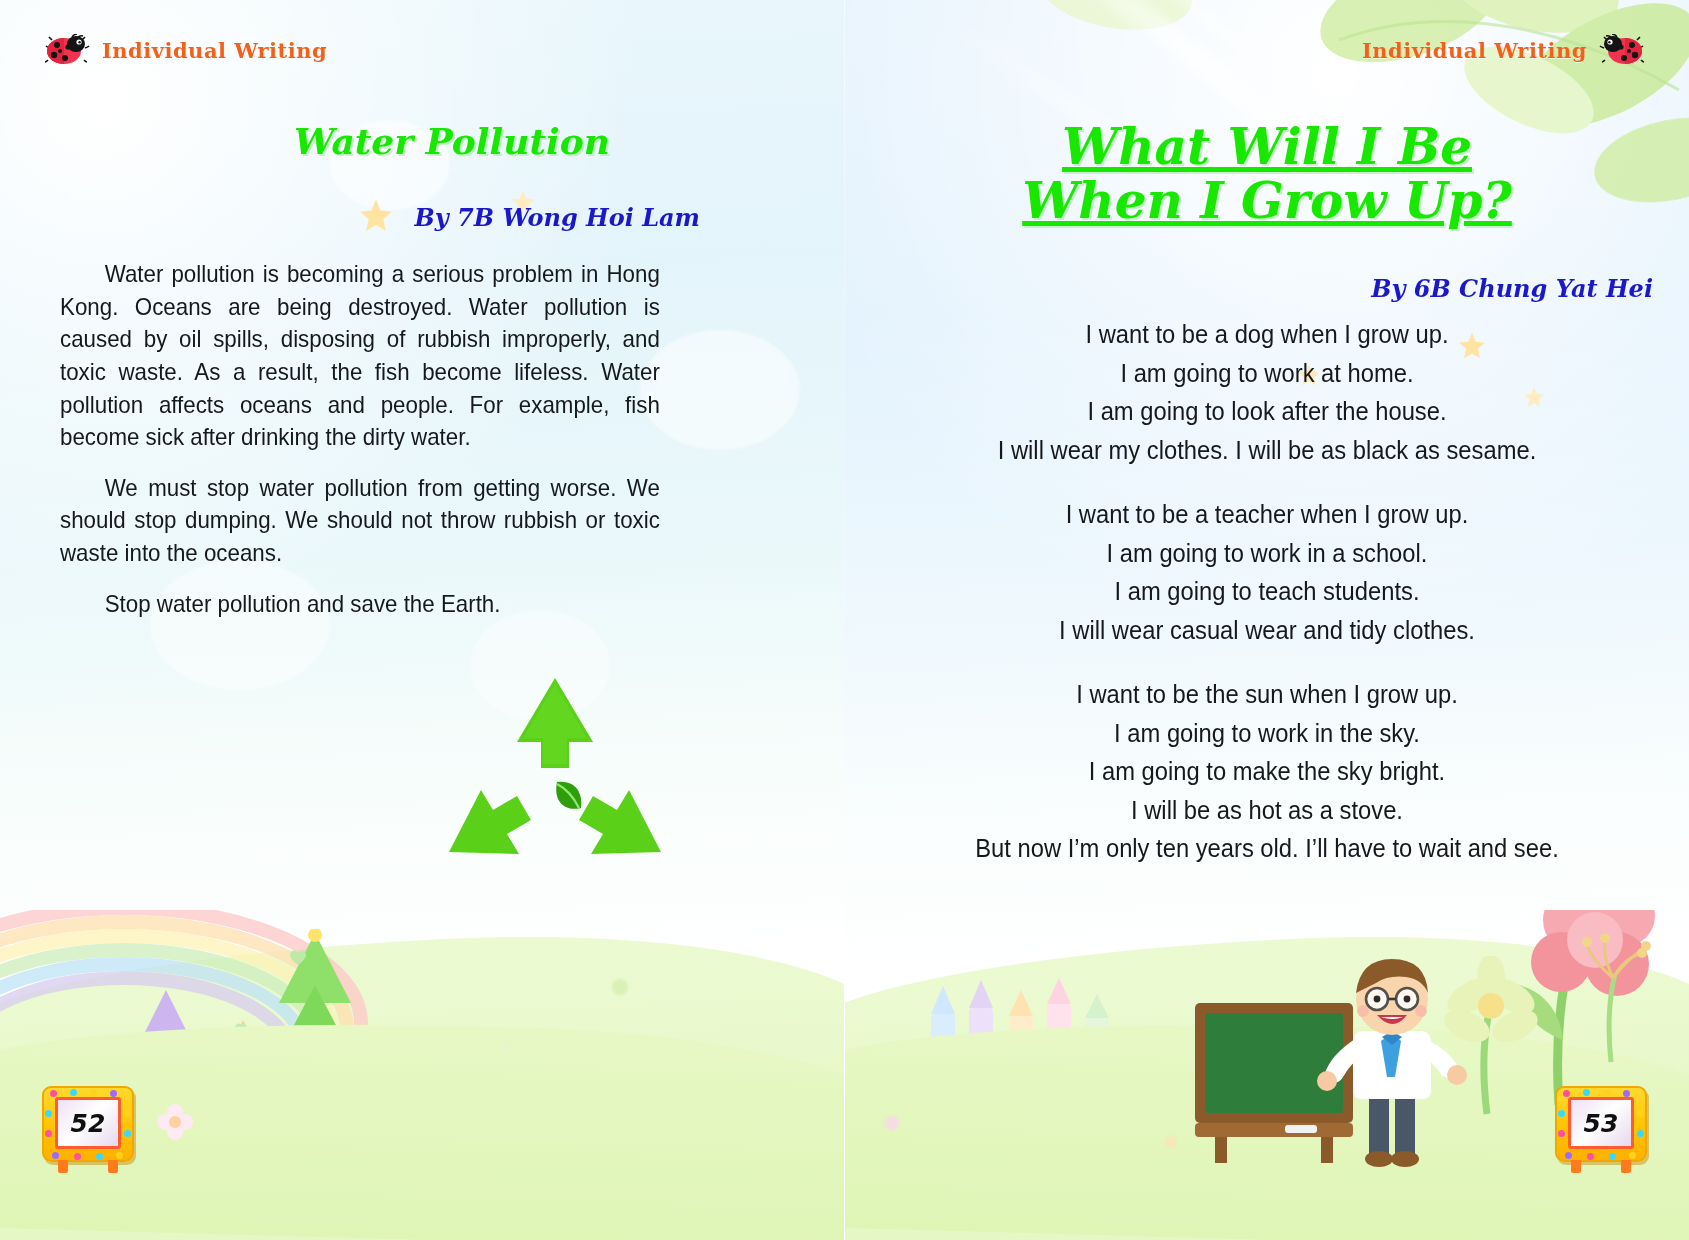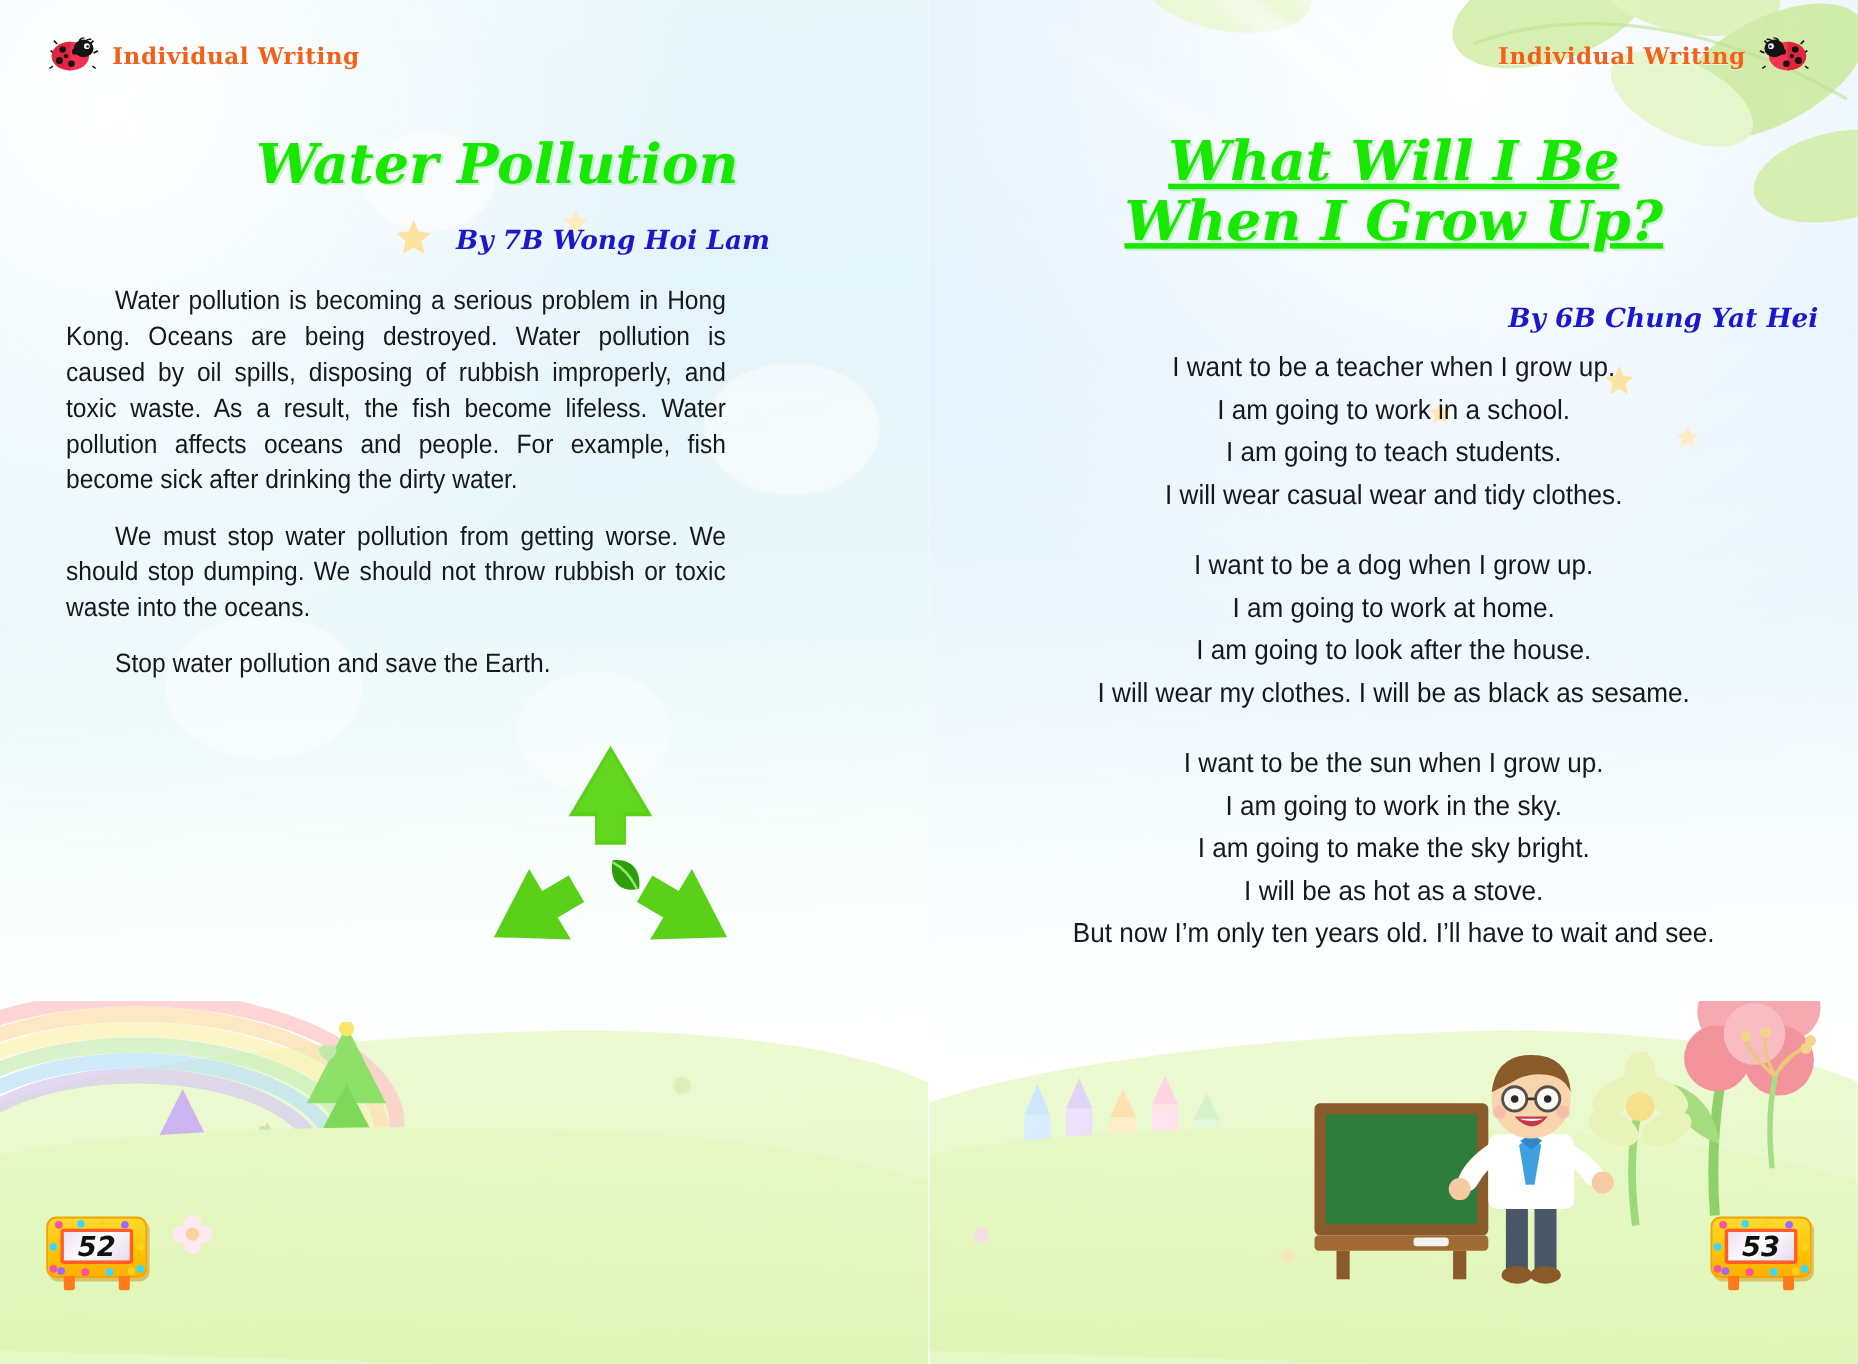--- a/index.html
+++ b/index.html
@@ -77,21 +77,21 @@
   
   .title{
     position:absolute;
     font-family:"DejaVu Serif", serif;
     font-weight:bold;font-style:italic;
     color:#18e800;
     text-shadow:2px 2px 0 rgba(120,220,120,.35);
     line-height:1.08;
     white-space:pre-line;
   }
-  .title-left{left:0;right:0;top:122px;text-align:center;font-size:50px;padding-left:60px;}
+  .title-left{left:0;right:0;top:122px;text-align:center;font-size:36px;padding-left:60px;}
   .title-right{left:0;right:0;top:120px;text-align:center;font-size:50px;text-decoration:underline;}
 
   .byline{
     position:absolute;
     font-family:"DejaVu Serif", serif;font-weight:bold;font-style:italic;
     color:#1b18c9;font-size:24px;
   }
   .byline-left{right:144px;top:203px;}
   .byline-right{right:36px;top:262px;margin-top:12px;}
 
@@ -112,21 +112,21 @@
     font-family:"Liberation Sans", sans-serif;
     font-size:25px;color:#16191c;line-height:1.54;
   }
   .poem .stanza{margin-bottom:26px;}
   .poem .line{transform:scaleX(.95);}
 
   
   .recycle{position:absolute;left:435px;top:672px;width:240px;height:215px;}
 
   
-  .plaque{position:absolute;bottom:78px;width:92px;height:56px;}
+  .plaque{position:absolute;bottom:78px;width:92px;height:76px;}
   .plaque-left{left:42px;}
   .plaque-right{right:42px;}
   .plaque-body{
     position:absolute;inset:0;border-radius:9px;
     background:linear-gradient(180deg,#ffd92e 0%,#ffc400 55%,#ffb000 100%);
     border:2px solid #f0a800;box-shadow:2px 3px 0 rgba(200,130,0,.45);
   }
   .plaque-screen{
     position:absolute;left:13px;top:11px;right:13px;bottom:13px;
     background:linear-gradient(135deg,#efe1f5 0%,#ffffff 48%,#e6d8ee 100%);
@@ -424,30 +424,30 @@
         <circle cx="30" cy="17" r="2" fill="#141414"></circle>
       </svg>
     </div>
 
     <div class="title title-right">What Will I Be
 When I Grow Up?</div>
     <div class="byline byline-right">By 6B Chung Yat Hei</div>
 
     <div class="poem">
       <div class="stanza">
+        <div class="line">I want to be a dog when I grow up.</div>
+        <div class="line">I am going to work at home.</div>
+        <div class="line">I am going to look after the house.</div>
+        <div class="line">I will wear my clothes. I will be as black as sesame.</div>
+      </div>
+      <div class="stanza">
         <div class="line">I want to be a teacher when I grow up.</div>
         <div class="line">I am going to work in a school.</div>
         <div class="line">I am going to teach students.</div>
         <div class="line">I will wear casual wear and tidy clothes.</div>
-      </div>
-      <div class="stanza">
-        <div class="line">I want to be a dog when I grow up.</div>
-        <div class="line">I am going to work at home.</div>
-        <div class="line">I am going to look after the house.</div>
-        <div class="line">I will wear my clothes. I will be as black as sesame.</div>
       </div>
       <div class="stanza">
         <div class="line">I want to be the sun when I grow up.</div>
         <div class="line">I am going to work in the sky.</div>
         <div class="line">I am going to make the sky bright.</div>
         <div class="line">I will be as hot as a stove.</div>
         <div class="line">But now I’m only ten years old. I’ll have to wait and see.</div>
       </div>
     </div>
 

